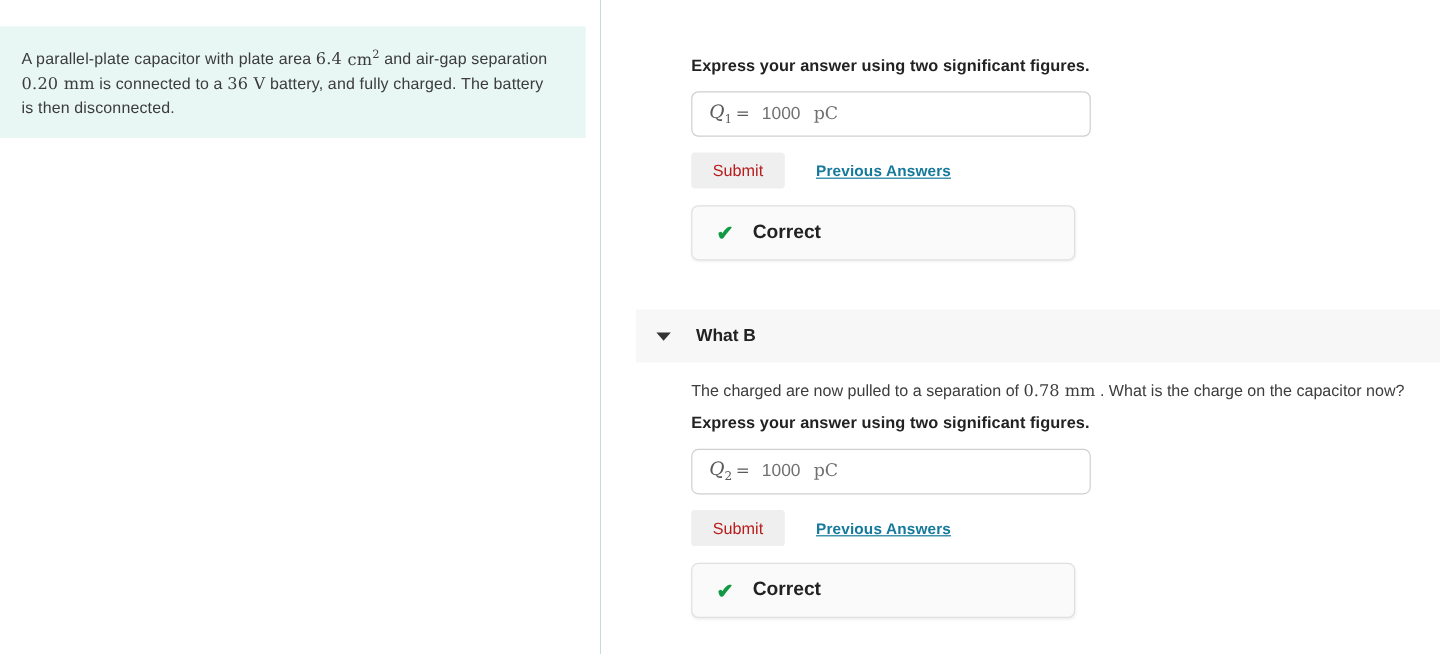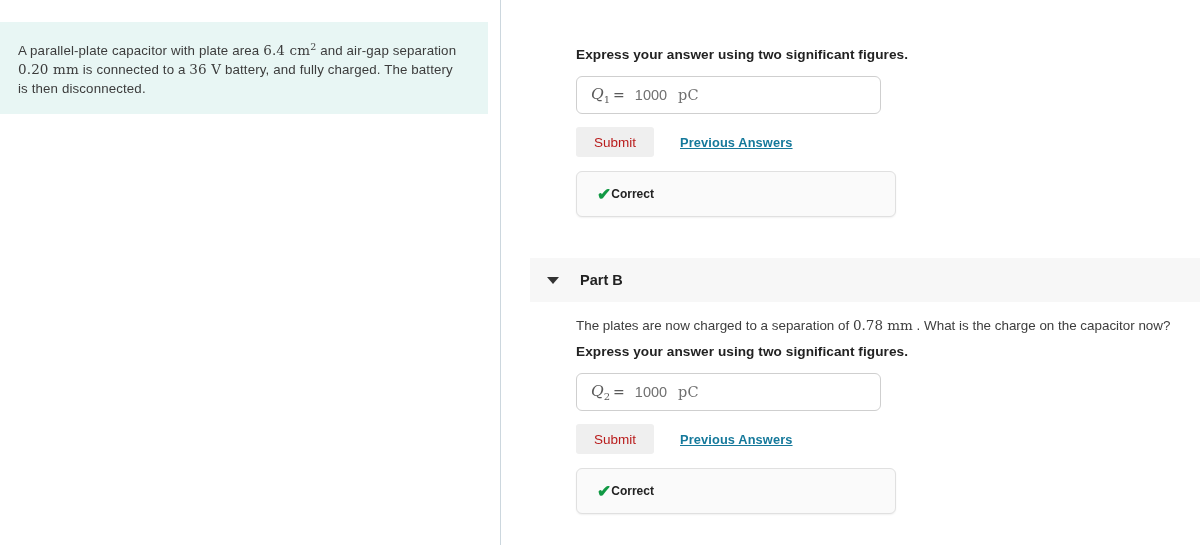--- a/index.html
+++ b/index.html
@@ -91,21 +91,21 @@
   }
 
   .question-text {
     font-size: 13.4px;
     color: #3d3d3d;
     line-height: 19px;
   }
 
   .answer-box {
     margin-top: 14px;
-    width: 305px;
+    width: 333px;
     height: 38px;
     box-sizing: border-box;
     border: 1px solid #cfcfcf;
     border-radius: 6px;
     background: #ffffff;
     display: flex;
     align-items: center;
     padding-left: 14px;
     color: #6a6a6a;
     text-align: center;
@@ -182,22 +182,22 @@
     align-items: center;
     padding-left: 20px;
   }
   .feedback-box .check {
     color: #119944;
     font-size: 17px;
     font-weight: bold;
     line-height: 1;
   }
   .feedback-box .fb-label {
-    margin-left: 0;
-    font-size: 12px;
+    margin-left: 16px;
+    font-size: 16px;
     font-weight: bold;
     color: #222222;
     text-align: center;
   }
 
   
   .part-header {
     position: absolute;
     left: 29px;
     width: 670px;
@@ -258,27 +258,27 @@
         <div class="feedback-box">
           <span class="check">✔</span>
           <span class="fb-label">Correct</span>
         </div>
 
       </div>
     </div>
 
     <div class="part-header" style="top:258px;">
       <span class="caret"></span>
-      <span class="part-title">Part B</span>
+      <span class="part-title">What B</span>
     </div>
 
     <div style="position:absolute; left:0; top:316px; width:699px;">
       <div class="section-body">
 
-        <div class="question-text"><span>The plates are now charged to a separation of </span><span class="mth">0.78</span><span class="mth">&nbsp;</span><span class="mth">mm</span><span> . What is the charge on the capacitor now?</span></div>
+        <div class="question-text"><span>The charged are now pulled to a separation of </span><span class="mth">0.78</span><span class="mth">&nbsp;</span><span class="mth">mm</span><span> . What is the charge on the capacitor now?</span></div>
 
         <div class="instruction" style="margin-top:9px;">Express your answer using two significant figures.</div>
 
         <div class="answer-box">
           <span class="lbl"><span>Q</span><sub>2</sub></span>
           <span class="eq">=</span>
           <span class="val">1000</span>
           <span class="unit">pC</span>
         </div>
 

